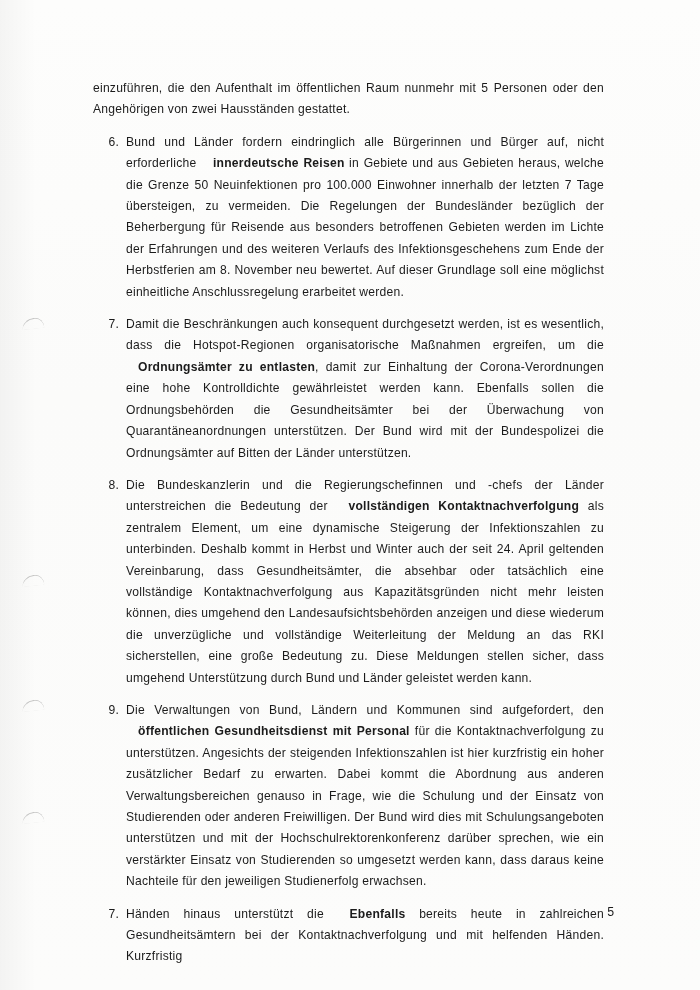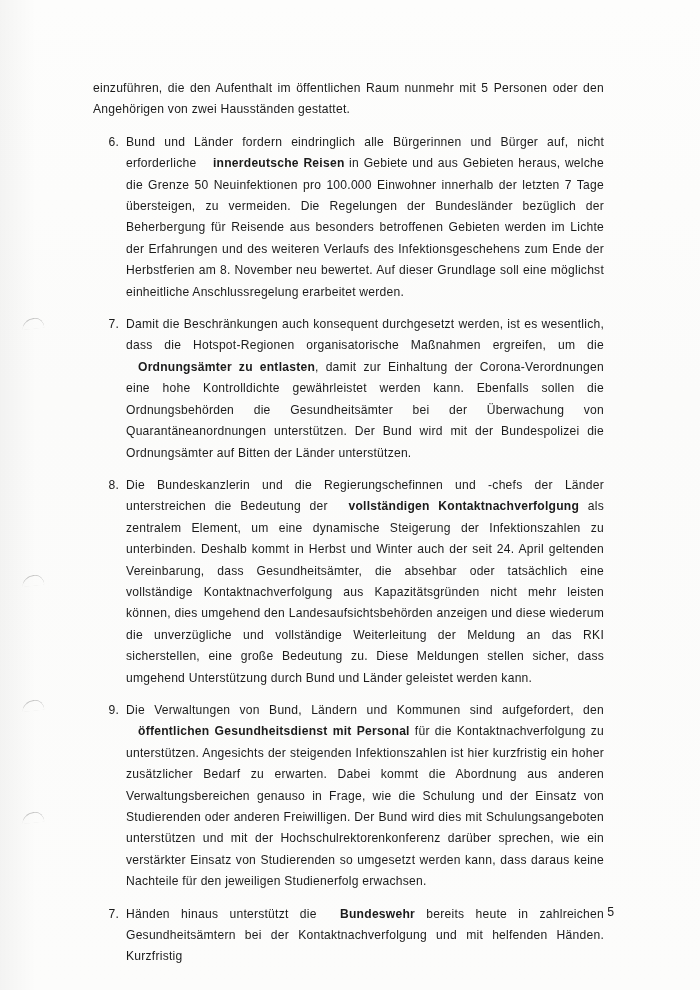--- a/index.html
+++ b/index.html
@@ -104,20 +104,20 @@
 
   <div class="content">
 
     <p class="cont-para">einzuführen, die den Aufenthalt im öffentlichen Raum nunmehr mit 5 Personen oder den Angehörigen von zwei Hausständen gestattet.</p>
 
     <ol class="items" id="items-list">
         <li><span class="num">6.</span><span><span>Bund und Länder fordern eindringlich alle Bürgerinnen und Bürger auf, nicht erforderliche </span><b>innerdeutsche Reisen</b><span> in Gebiete und aus Gebieten heraus, welche die Grenze 50 Neuinfektionen pro 100.000 Einwohner innerhalb der letzten 7 Tage übersteigen, zu vermeiden. Die Regelungen der Bundesländer bezüglich der Beherbergung für Reisende aus besonders betroffenen Gebieten werden im Lichte der Erfahrungen und des weiteren Verlaufs des Infektionsgeschehens zum Ende der Herbstferien am 8. November neu bewertet. Auf dieser Grundlage soll eine möglichst einheitliche Anschlussregelung erarbeitet werden.</span></span></li>
         <li><span class="num">7.</span><span><span>Damit die Beschränkungen auch konsequent durchgesetzt werden, ist es wesentlich, dass die Hotspot-Regionen organisatorische Maßnahmen ergreifen, um die </span><b>Ordnungsämter zu entlasten</b><span>, damit zur Einhaltung der Corona-Verordnungen eine hohe Kontrolldichte gewährleistet werden kann. Ebenfalls sollen die Ordnungsbehörden die Gesundheitsämter bei der Überwachung von Quarantäneanordnungen unterstützen. Der Bund wird mit der Bundespolizei die Ordnungsämter auf Bitten der Länder unterstützen.</span></span></li>
         <li><span class="num">8.</span><span><span>Die Bundeskanzlerin und die Regierungschefinnen und -chefs der Länder unterstreichen die Bedeutung der </span><b>vollständigen Kontaktnachverfolgung</b><span> als zentralem Element, um eine dynamische Steigerung der Infektionszahlen zu unterbinden. Deshalb kommt in Herbst und Winter auch der seit 24. April geltenden Vereinbarung, dass Gesundheitsämter, die absehbar oder tatsächlich eine vollständige Kontaktnachverfolgung aus Kapazitätsgründen nicht mehr leisten können, dies umgehend den Landesaufsichtsbehörden anzeigen und diese wiederum die unverzügliche und vollständige Weiterleitung der Meldung an das RKI sicherstellen, eine große Bedeutung zu. Diese Meldungen stellen sicher, dass umgehend Unterstützung durch Bund und Länder geleistet werden kann.</span></span></li>
         <li><span class="num">9.</span><span><span>Die Verwaltungen von Bund, Ländern und Kommunen sind aufgefordert, den </span><b>öffentlichen Gesundheitsdienst mit Personal</b><span> für die Kontaktnachverfolgung zu unterstützen. Angesichts der steigenden Infektionszahlen ist hier kurzfristig ein hoher zusätzlicher Bedarf zu erwarten. Dabei kommt die Abordnung aus anderen Verwaltungsbereichen genauso in Frage, wie die Schulung und der Einsatz von Studierenden oder anderen Freiwilligen. Der Bund wird dies mit Schulungsangeboten unterstützen und mit der Hochschulrektorenkonferenz darüber sprechen, wie ein verstärkter Einsatz von Studierenden so umgesetzt werden kann, dass daraus keine Nachteile für den jeweiligen Studienerfolg erwachsen.</span></span></li>
-        <li><span class="num">7.</span><span><span>Händen hinaus unterstützt die </span><b>Bundeswehr</b><span> bereits heute in zahlreichen Gesundheitsämtern bei der Kontaktnachverfolgung und mit helfenden Händen. Kurzfristig</span></span></li>
+        <li><span class="num">7.</span><span><span>Händen hinaus unterstützt die </span><b>Ebenfalls</b><span> bereits heute in zahlreichen Gesundheitsämtern bei der Kontaktnachverfolgung und mit helfenden Händen. Kurzfristig</span></span></li>
       </ol>
 
   </div>
 
   <div class="pageno">5</div>
 
 </div>
 
 </body></html>

